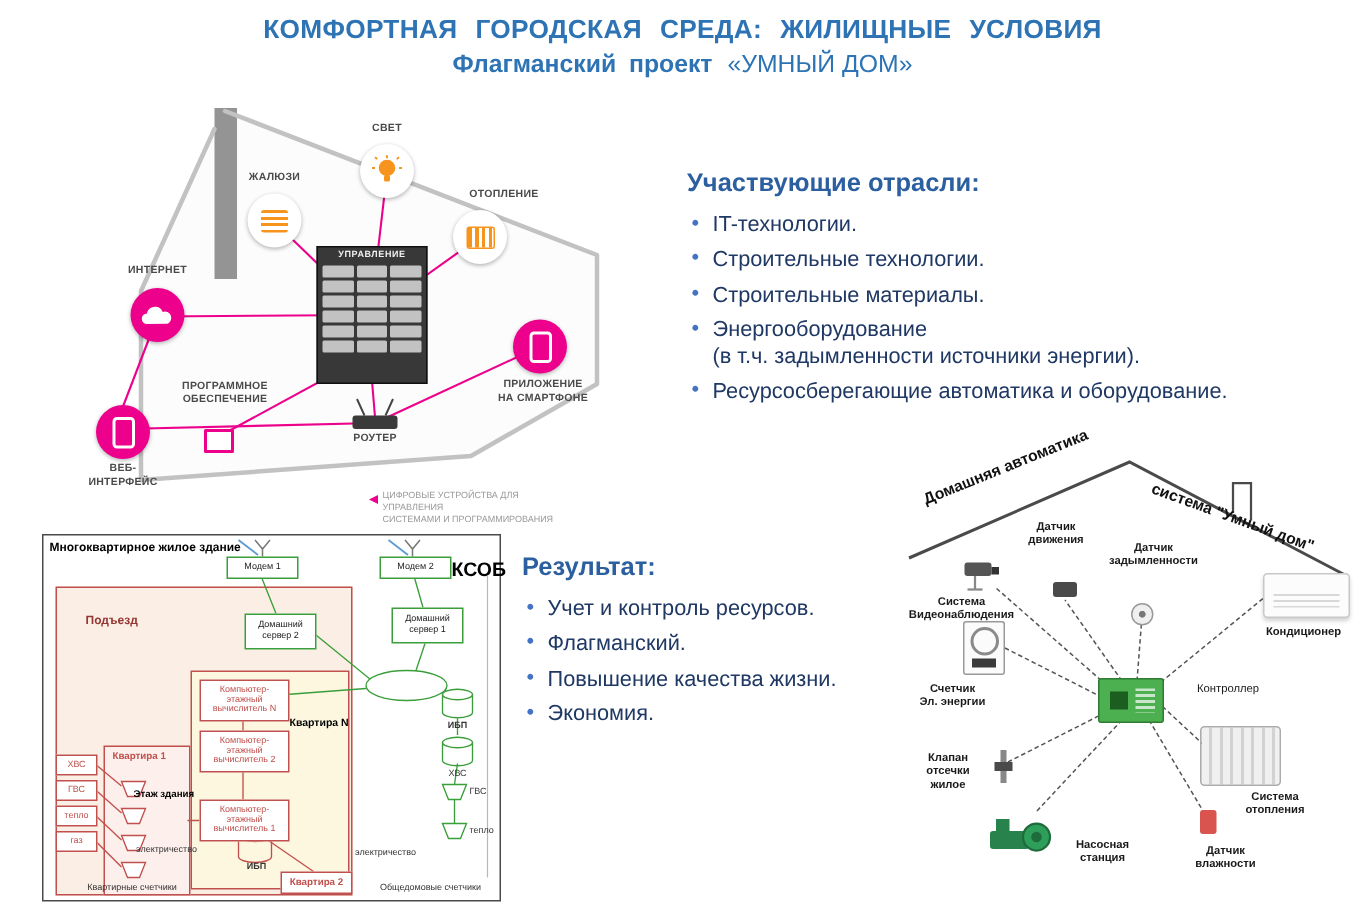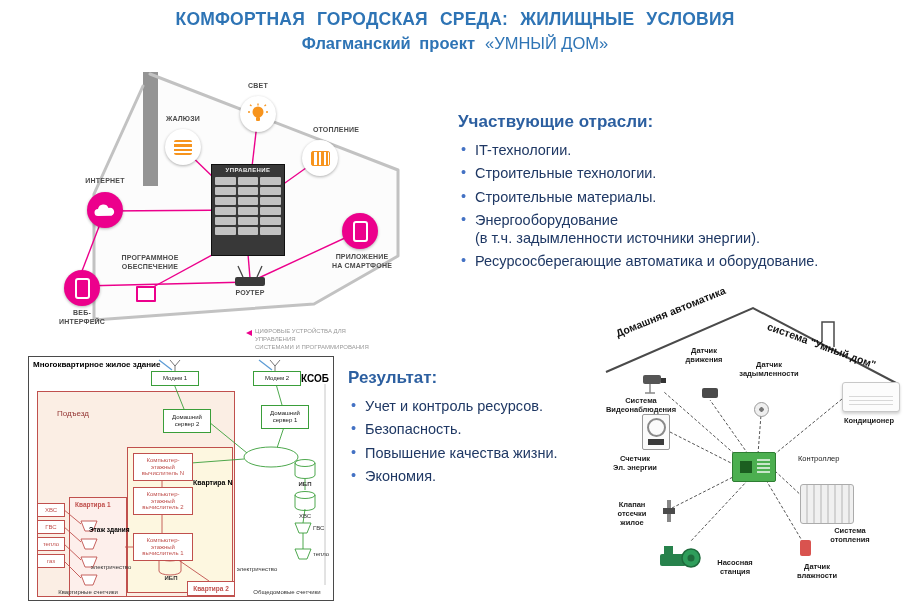--- a/index.html
+++ b/index.html
@@ -189,21 +189,21 @@
       <li>Энергооборудование
 (в т.ч. задымленности источники энергии).</li>
       <li>Ресурсосберегающие автоматика и оборудование.</li>
     </ul>
   </div>
 
   <div class="results">
     <div class="section-head">Результат:</div>
     <ul class="blist">
       <li>Учет и контроль ресурсов.</li>
-      <li>Безопасность.</li>
+      <li>Флагманский.</li>
       <li>Повышение качества жизни.</li>
       <li>Экономия.</li>
     </ul>
   </div>
 
   <div class="building">
     <div class="bd-region" style="left:8px;top:34px;width:196px;height:204px;background:#FBEEE4;border:1px solid #C0504D"></div>
     <div class="bd-region" style="left:98px;top:90px;width:104px;height:144px;background:#FDF7E0;border:1px solid #C0504D"></div>
     <div class="bd-region" style="left:40px;top:140px;width:56px;height:98px;background:#FDEFEB;border:1px solid #C0504D"></div>
 
@@ -250,22 +250,22 @@
         <path d="M52,218 h16 l-4,10 h-8 z" fill="#fff"></path>
         <ellipse cx="141" cy="200" rx="11" ry="4" fill="#fff"></ellipse>
           <path d="M130,200 v14 a11,4 0 0 0 22,0 v-14"></path>
       </g>
       <line x1="296" y1="27" x2="296" y2="228" stroke="#B8B8B8" stroke-width="0.8"></line>
     </svg>
 
     <div class="bd-lbl" style="left:4px;top:3px;font-size:8px;font-weight:700;color:#000">Многоквартирное жилое здание</div>
     <div class="bd-box green" style="left:122px;top:14px;width:46px;height:13px">Модем 1</div>
     <div class="bd-box green" style="left:224px;top:14px;width:46px;height:13px">Модем 2</div>
-    <div class="bd-lbl" style="left:272px;top:16px;font-size:10px;font-weight:700;color:#000">КСОБ</div>
-    <div class="bd-lbl" style="left:28px;top:52px;font-size:8px;font-weight:400;color:#943634">Подъезд</div>
+    <div class="bd-lbl" style="left:272px;top:16px;font-size:13px;font-weight:700;color:#000">КСОБ</div>
+    <div class="bd-lbl" style="left:28px;top:52px;font-size:8px;font-weight:700;color:#943634">Подъезд</div>
     <div class="bd-box green" style="left:134px;top:52px;width:46px;height:22px">Домашний
 сервер 2</div>
     <div class="bd-box green" style="left:232px;top:48px;width:46px;height:22px">Домашний
 сервер 1</div>
     <div class="bd-box red" style="left:104px;top:96px;width:58px;height:26px">Компьютер-
 этажный
 вычислитель N</div>
     <div class="bd-box red" style="left:104px;top:130px;width:58px;height:26px">Компьютер-
 этажный
 вычислитель 2</div>

